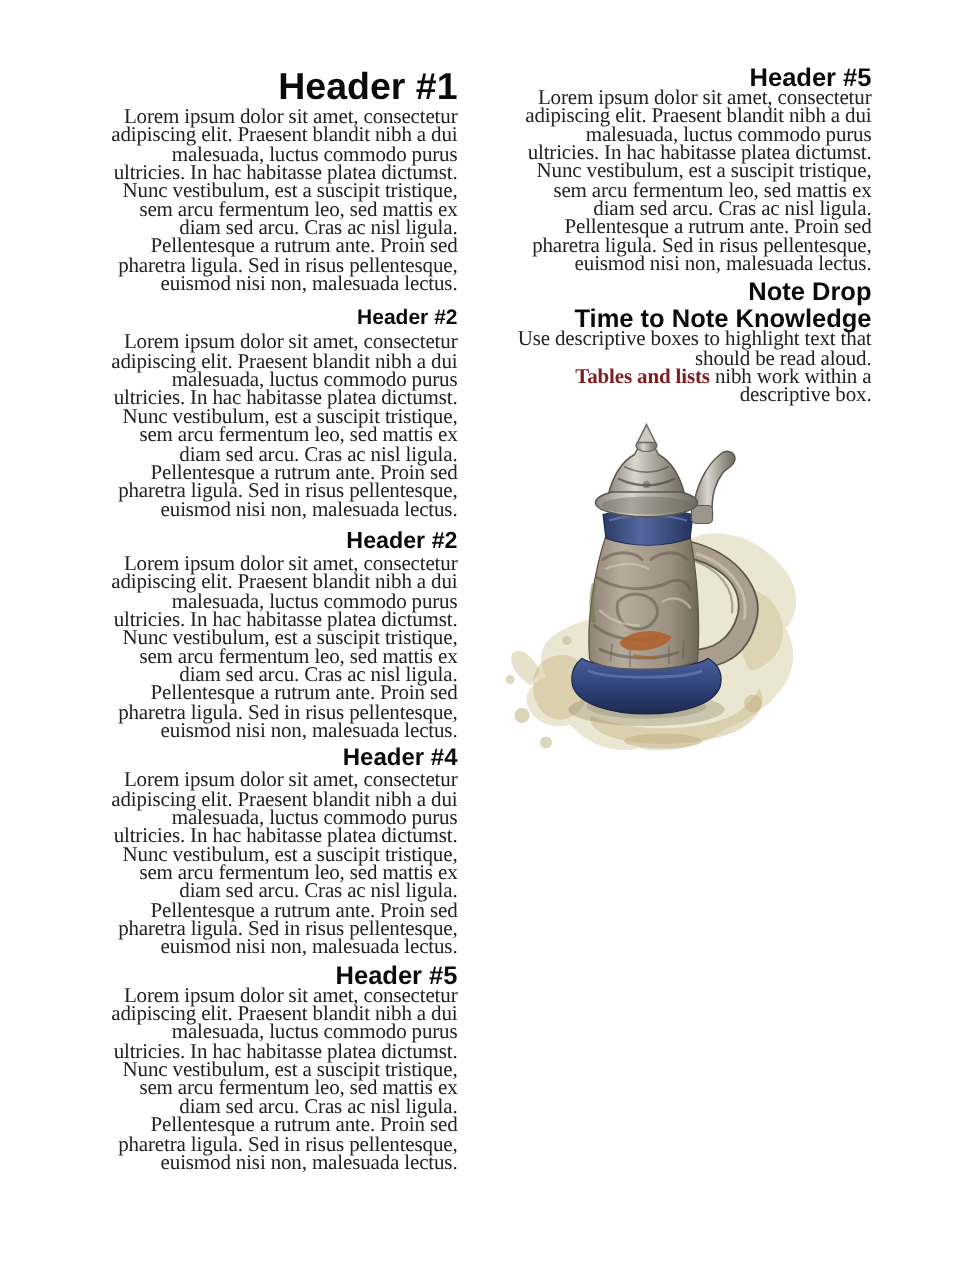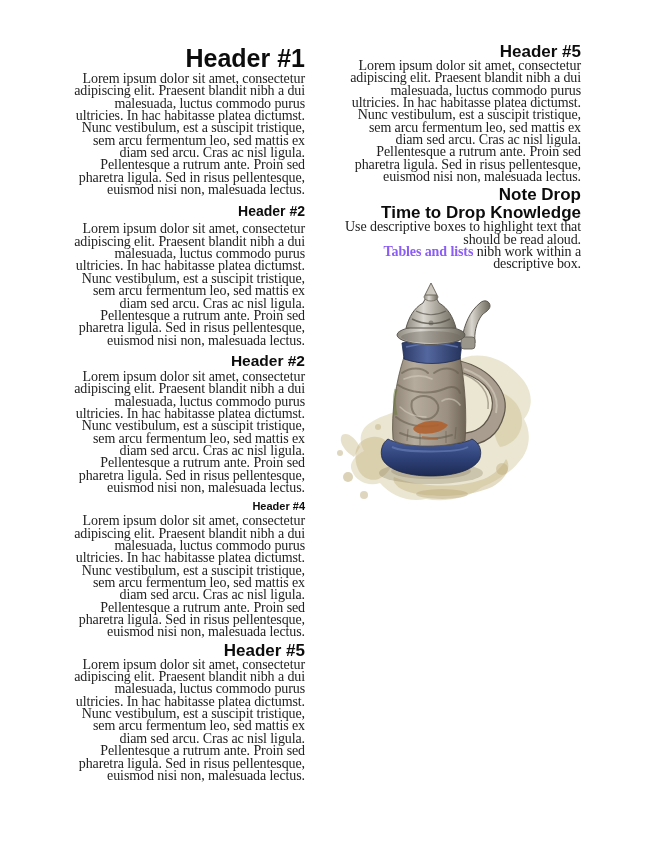--- a/index.html
+++ b/index.html
@@ -13,34 +13,34 @@
   .columns {
     position: absolute; left: 58px; top: 45px;
     display: flex; gap: 29px; align-items: flex-start;
   }
   .col { width: 247px; text-align: right; }
 
   .h1, .h2, .h3, .h4, .h5 { color: #0c0c0c; font-weight: 700; }
   .h1 { font-size: 25px;  line-height: 26px; margin: 0 0 2px 0; }
   .h2 { font-size: 14px;  line-height: 20px; margin: 5px 0 2px 4px; }
   .h3 { font-size: 15.5px; line-height: 17px; margin: 5px 0 2px 0; }
-  .h4 { font-size: 11px; line-height: 14px; margin: 5px 0 2px 0; }
+  .h4 { font-size: 16px; line-height: 14px; margin: 5px 0 2px 0; }
   .h5 { font-size: 17px; line-height: 13px; margin: 5px 0 2px 0; }
   .col > section:first-child .h5 { margin-top: 0; }
 
   .body-text {
     font-size: 14px;
     line-height: 12.35px;
     margin: 0;
     white-space: pre;        
     letter-spacing: -0.1px;
     color: #222222;
     font-family: Liberation Serif, serif;
   }
-  .body-text b, .body-text strong { color: #8b5cf6; }
+  .body-text b, .body-text strong { color: #7f1d1d; }
 
   figure.illustration { margin: 10px 0 0 0; padding: 0; width: 247px; height: 225px; }
 </style>
 </head>
 <body>
 
 <div class="page">
   <div class="columns">
 
     <div class="col">
@@ -122,21 +122,21 @@
 sem arcu fermentum leo, sed mattis ex
 diam sed arcu. Cras ac nisl ligula.
 Pellentesque a rutrum ante. Proin sed
 pharetra ligula. Sed in risus pellentesque,
 euismod nisi non, malesuada lectus.</p>
       </section>
       <section>
         <h5 class="h5">Note Drop</h5>
       </section>
       <section>
-        <h5 class="h5">Time to Drop Knowledge</h5>
+        <h5 class="h5">Time to Note Knowledge</h5>
         <p class="body-text">Use descriptive boxes to highlight text that
 should be read aloud.</p>
       </section>
       <p class="body-text"><strong>Tables and lists</strong><span> nibh work within a
 descriptive box.</span></p>
 
       <figure class="illustration">
         <svg width="247" height="225" viewBox="0 0 247 225" xmlns="http://www.w3.org/2000/svg">
           <defs>
             <linearGradient id="gPewter" x1="0" y1="0" x2="1" y2="0">

